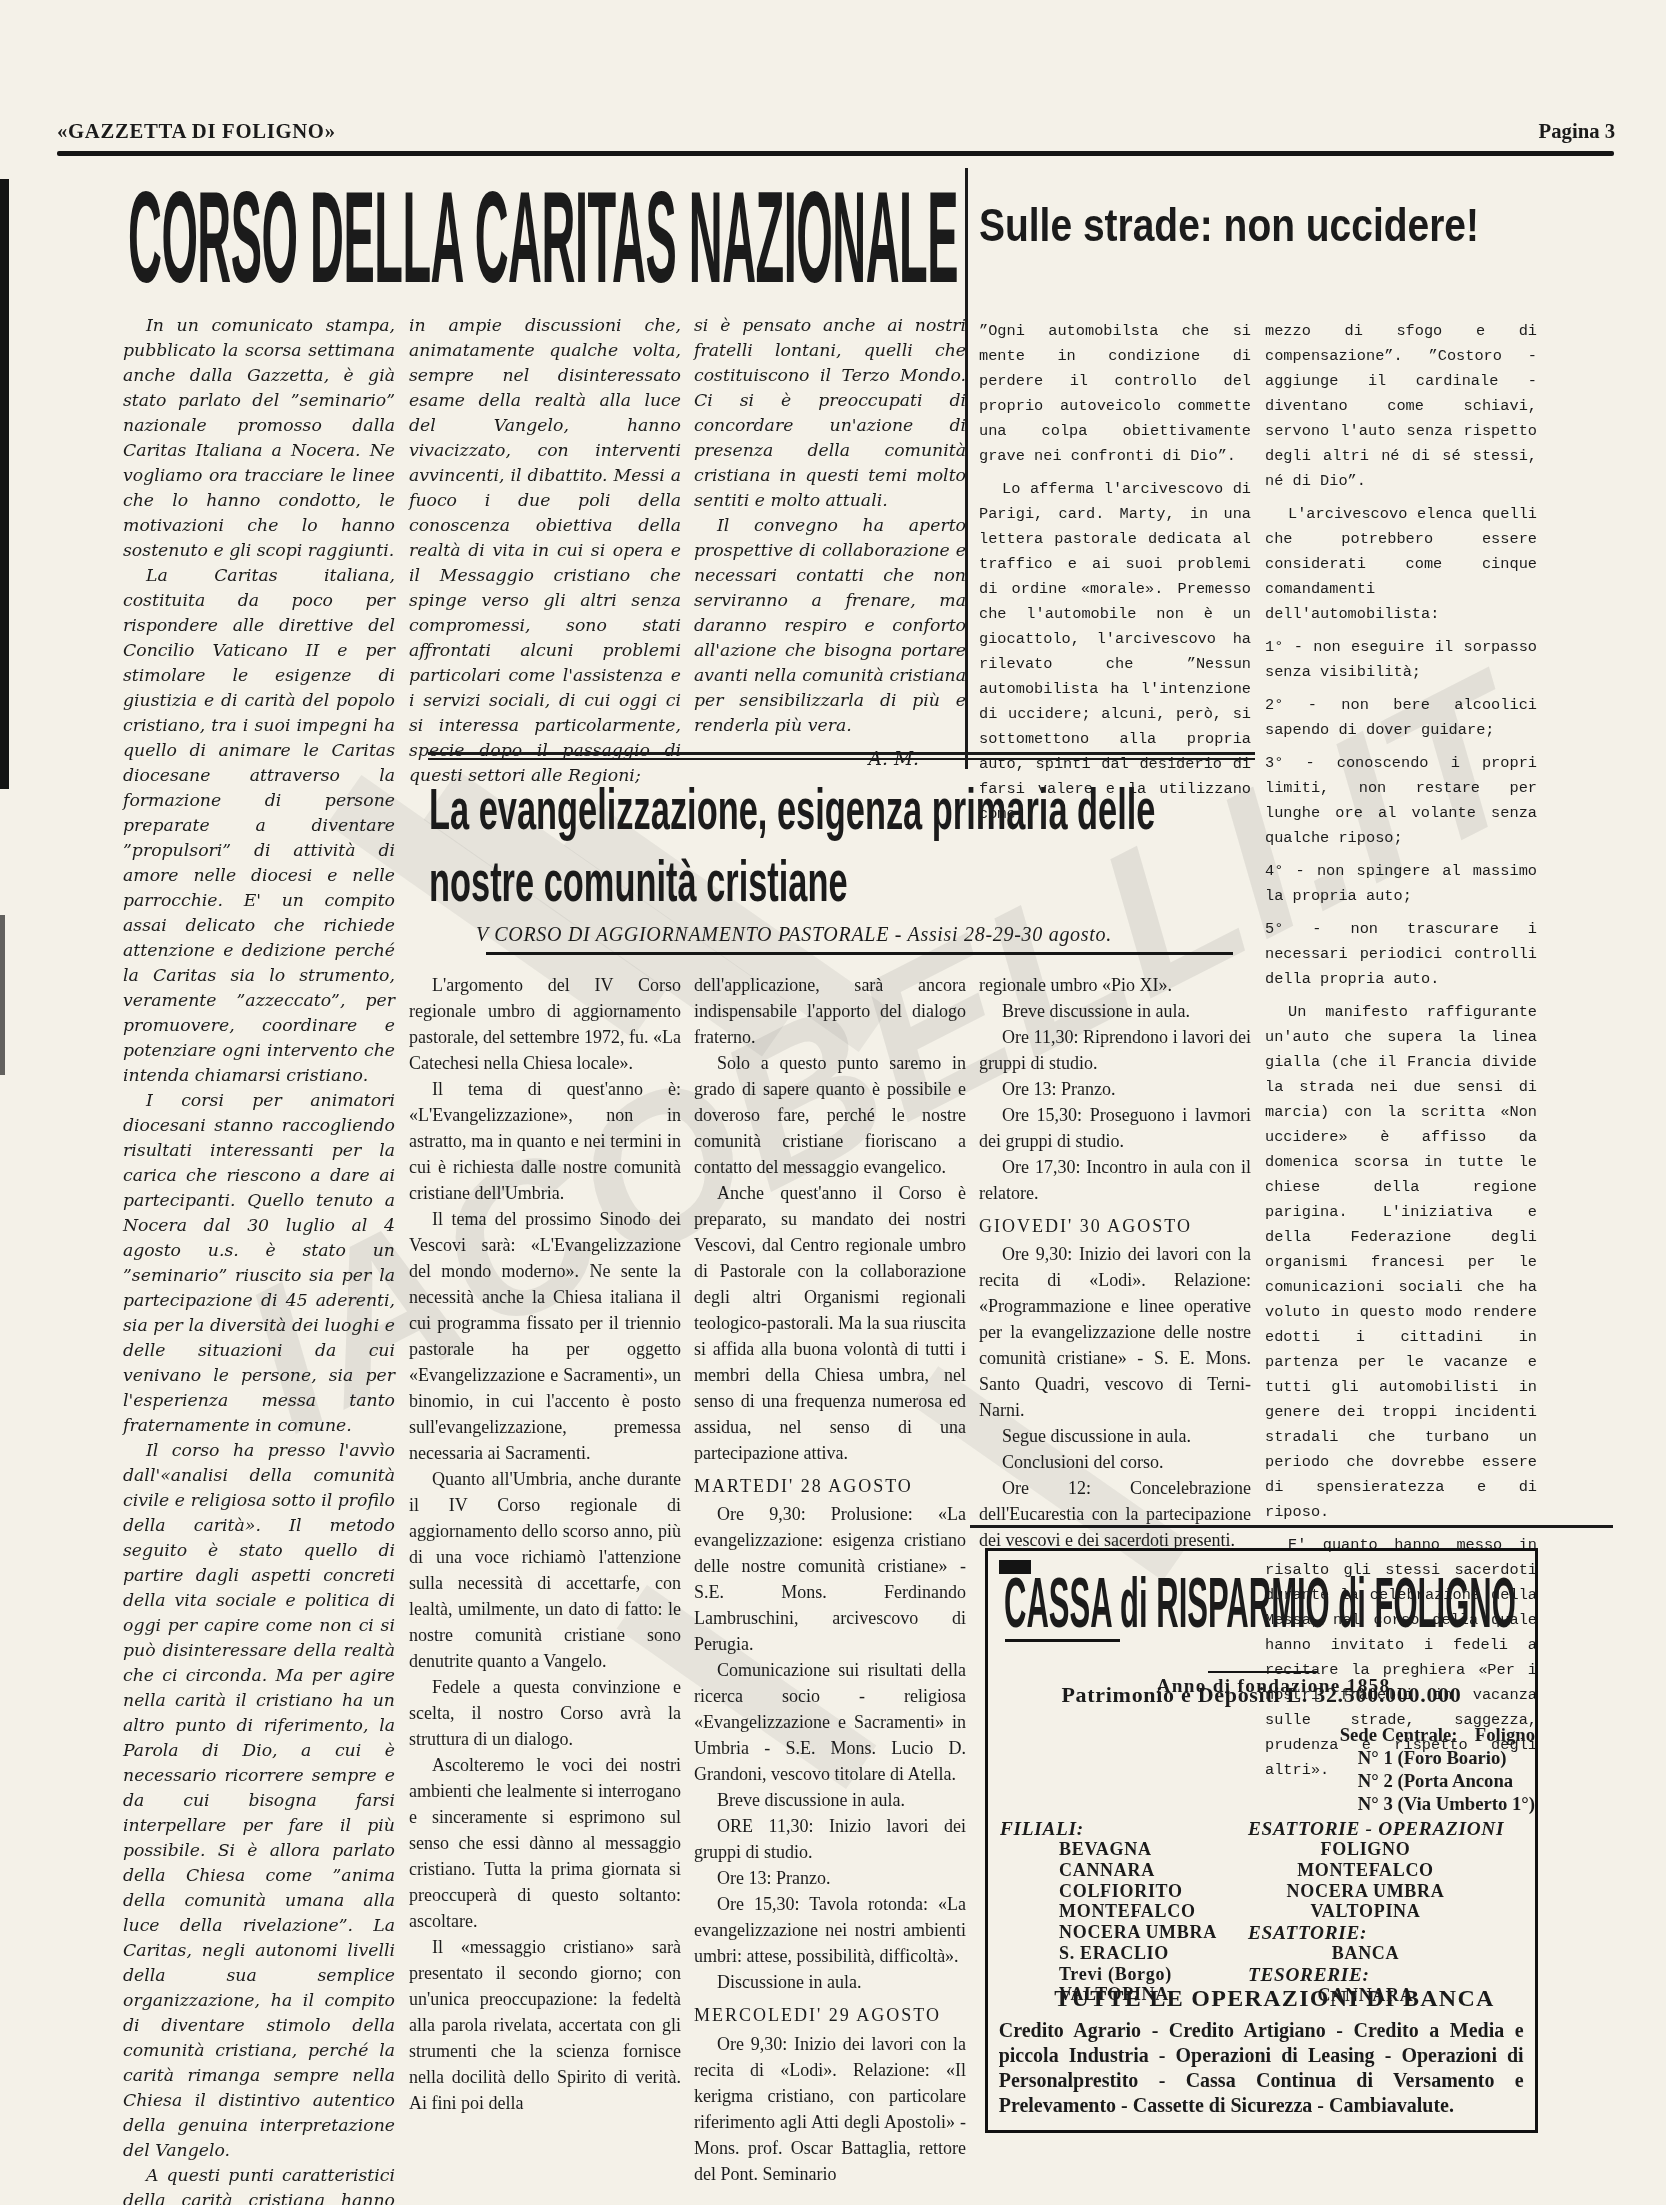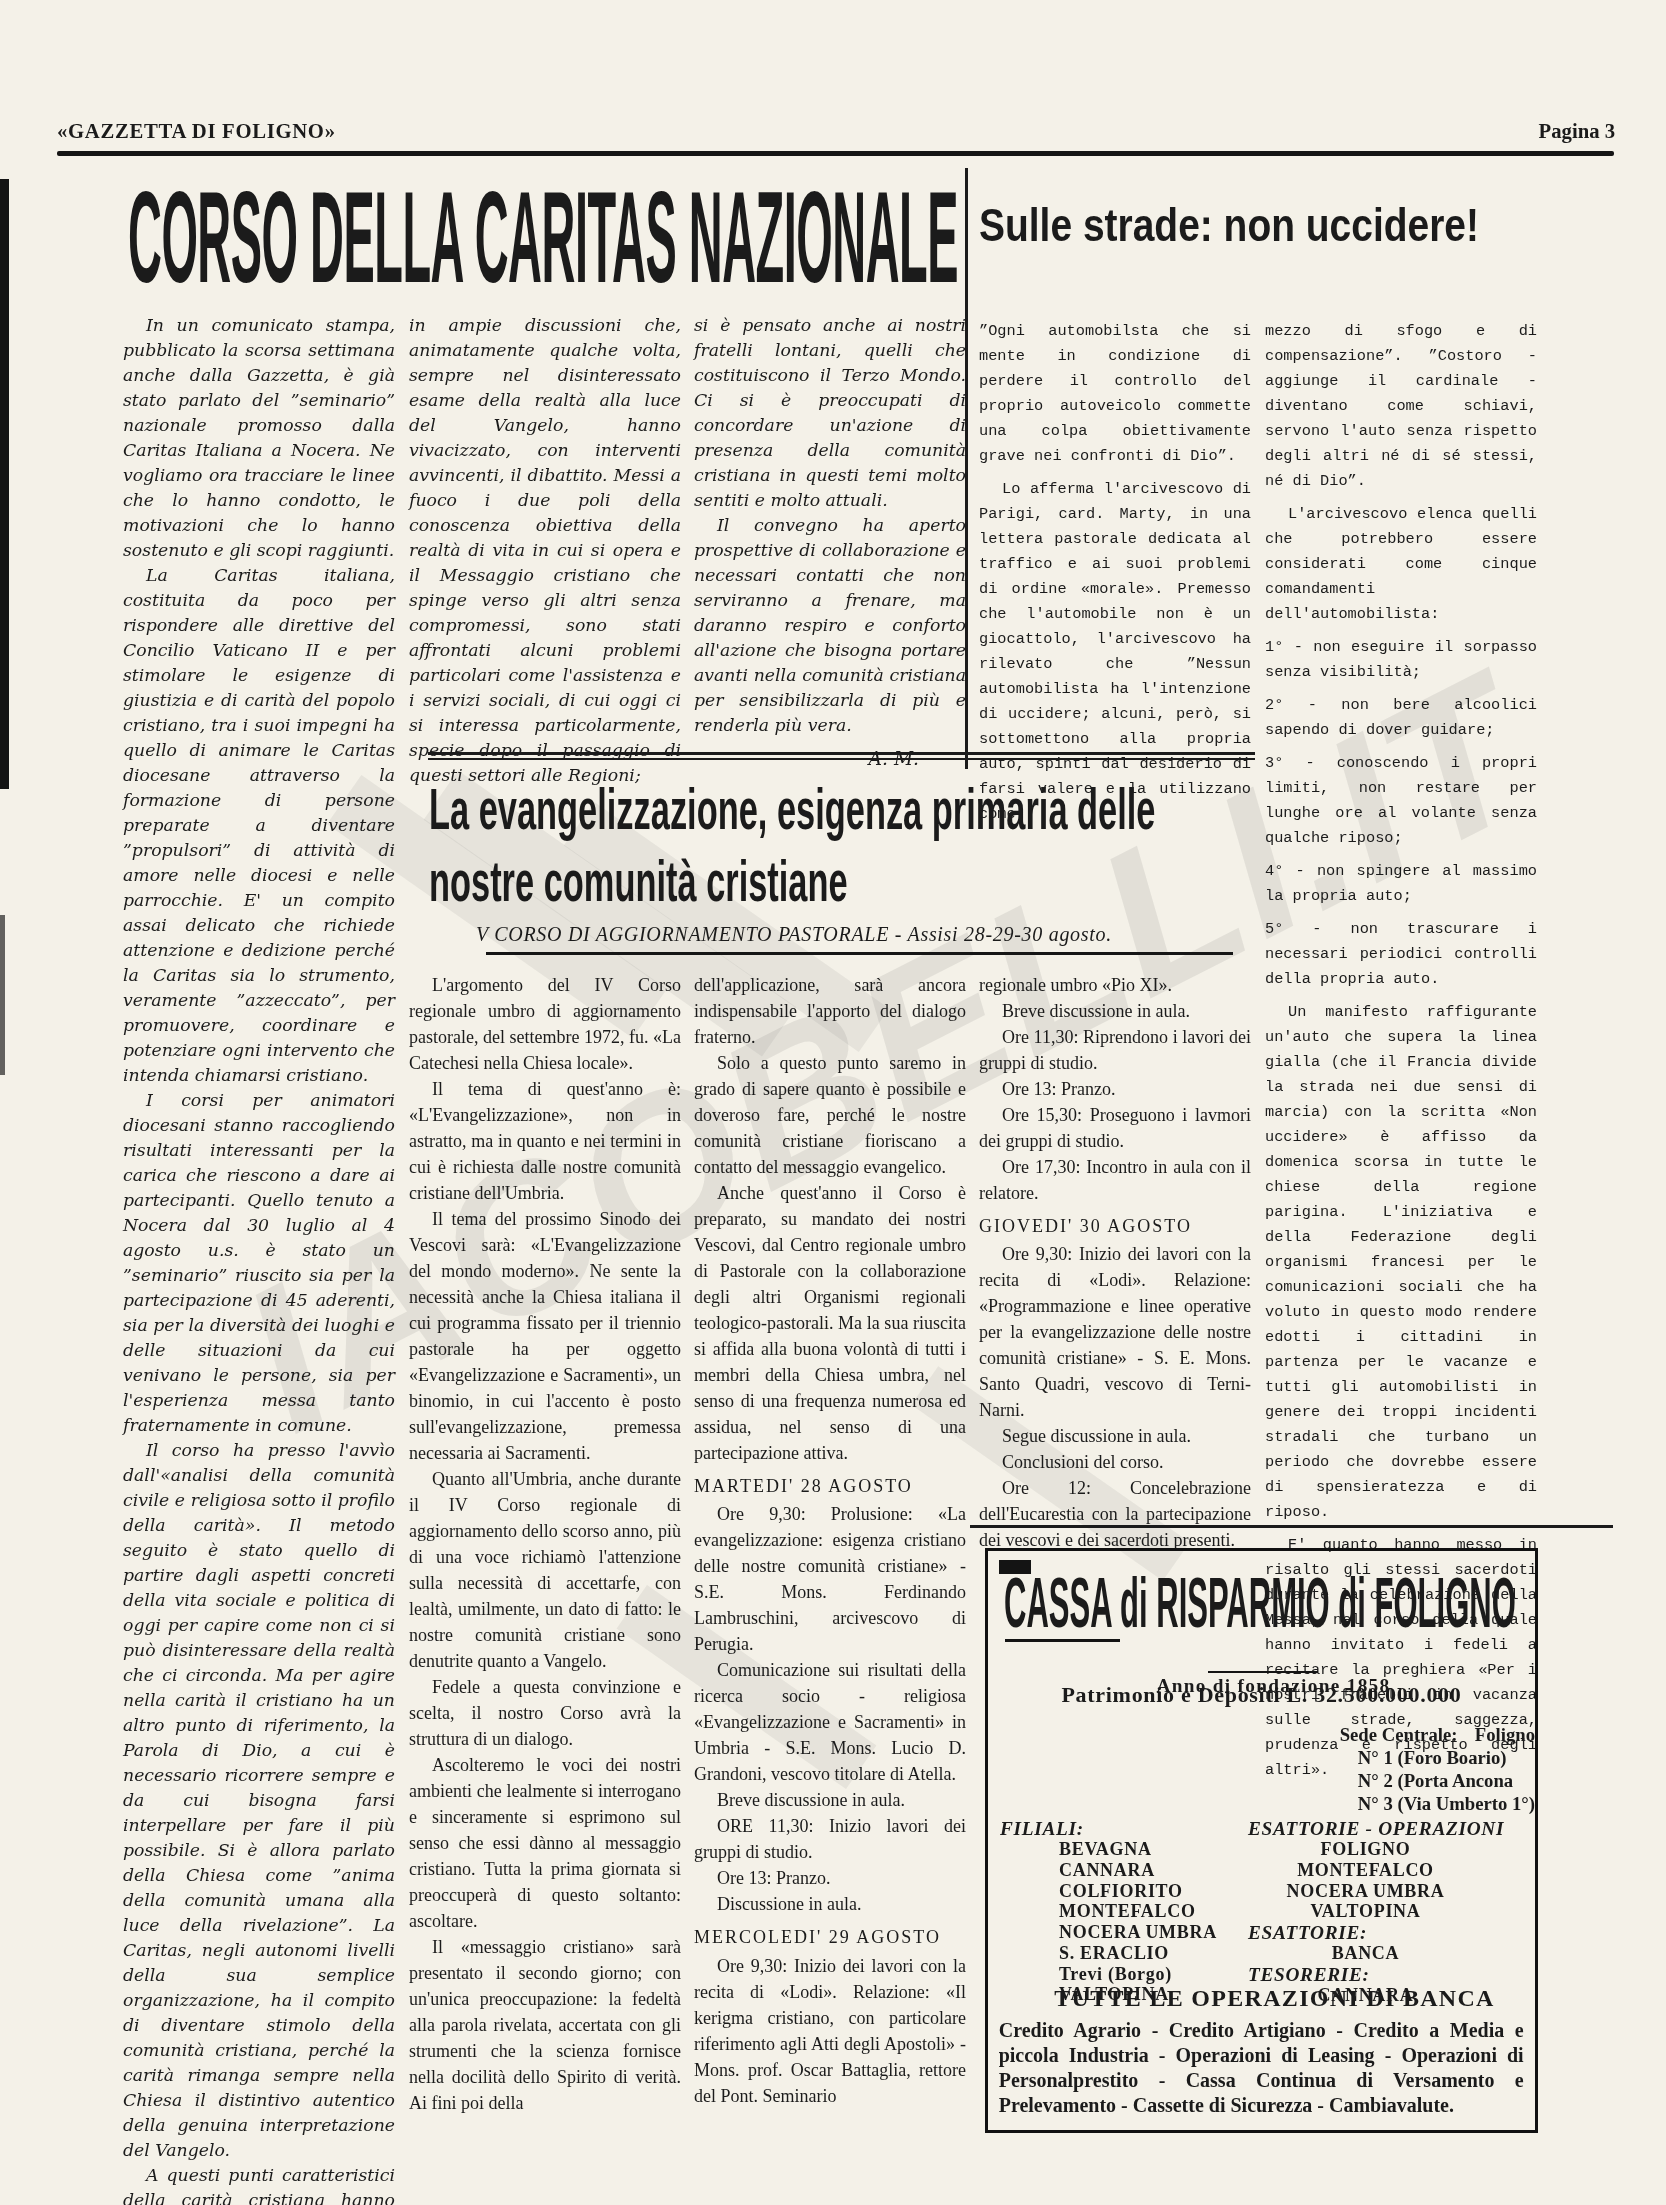--- a/index.html
+++ b/index.html
@@ -161,20 +161,21 @@
   <div class="col roman cont" style="left:694px;top:972px;" data-name="evangelizzazione-column-2">
       <p data-name="paragraph">dell'applicazione, sarà ancora indispensabile l'apporto del dialogo fraterno.</p>
       <p data-name="paragraph">Solo a questo punto saremo in grado di sapere quanto è possibile e doveroso fare, perché le nostre comunità cristiane fioriscano a contatto del messaggio evangelico.</p>
       <p data-name="paragraph">Anche quest'anno il Corso è preparato, su mandato dei nostri Vescovi, dal Centro regionale umbro di Pastorale con la collaborazione degli altri Organismi regionali teologico-pastorali. Ma la sua riuscita si affida alla buona volontà di tutti i membri della Chiesa umbra, nel senso di una frequenza numerosa ed assidua, nel senso di una partecipazione attiva.</p>
       <p class="day" data-name="paragraph">MARTEDI' 28 AGOSTO</p>
       <p data-name="paragraph">Ore 9,30: Prolusione: «La evangelizzazione: esigenza cristiano delle nostre comunità cristiane» - S.E. Mons. Ferdinando Lambruschini, arcivescovo di Perugia.</p>
       <p data-name="paragraph">Comunicazione sui risultati della ricerca socio - religiosa «Evangelizzazione e Sacramenti» in Umbria - S.E. Mons. Lucio D. Grandoni, vescovo titolare di Atella.</p>
       <p data-name="paragraph">Breve discussione in aula.</p>
       <p data-name="paragraph">ORE 11,30: Inizio lavori dei gruppi di studio.</p>
       <p data-name="paragraph">Ore 13: Pranzo.</p>
+      <p data-name="paragraph">Ore 15,30: Tavola rotonda: «La evangelizzazione nei nostri ambienti umbri: attese, possibilità, difficoltà».</p>
       <p data-name="paragraph">Discussione in aula.</p>
       <p class="day" data-name="paragraph">MERCOLEDI' 29 AGOSTO</p>
       <p data-name="paragraph">Ore 9,30: Inizio dei lavori con la recita di «Lodi». Relazione: «Il kerigma cristiano, con particolare riferimento agli Atti degli Apostoli» - Mons. prof. Oscar Battaglia, rettore del Pont. Seminario</p>
     </div>
   <div class="col roman cont" style="left:979px;top:972px;" data-name="evangelizzazione-column-3">
       <p data-name="paragraph">regionale umbro «Pio XI».</p>
       <p data-name="paragraph">Breve discussione in aula.</p>
       <p data-name="paragraph">Ore 11,30: Riprendono i lavori dei gruppi di studio.</p>
       <p data-name="paragraph">Ore 13: Pranzo.</p>
       <p data-name="paragraph">Ore 15,30: Proseguono i lavmori dei gruppi di studio.</p>

